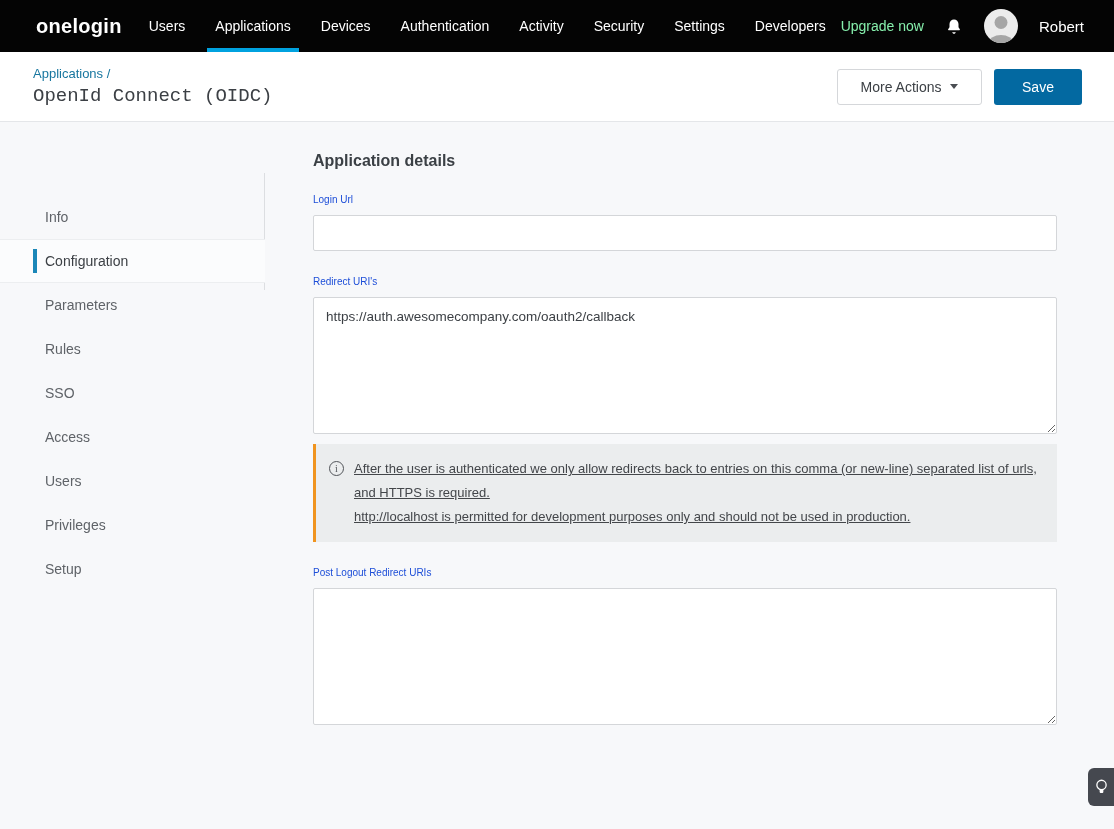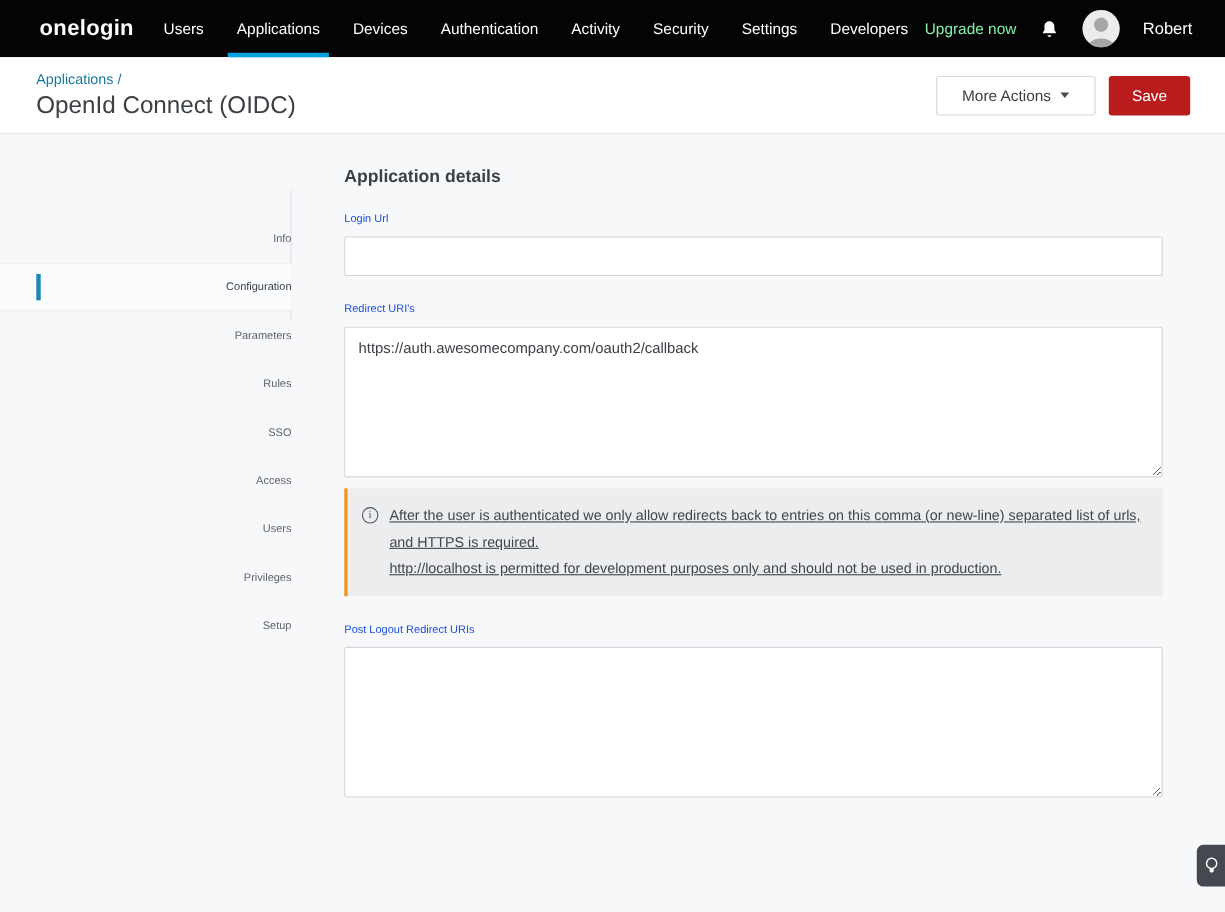--- a/index.html
+++ b/index.html
@@ -47,48 +47,48 @@
   }
   .username { font-size:15px; color:#fff; cursor:pointer; }
 
   
   .page-header {
     height:70px; background:#fff; border-bottom:1px solid #e4e6e9;
     display:flex; align-items:center; padding:0 32px 0 33px;
   }
   .header-titles { display:flex; flex-direction:column; justify-content:center; }
   .breadcrumb { font-size:13px; color:#17769f; margin-bottom:4px; cursor:pointer; }
-  .page-title { font-size:22px; color:#3c4045; font-weight:400; }
+  .page-title { font-size:19px; color:#3c4045; font-weight:400;font-family:Liberation Mono, monospace; }
   .header-actions { margin-left:auto; display:flex; align-items:center; gap:12px; }
   .btn-secondary {
     width:145px; height:36px; background:#fff; border:1px solid #d5d7da;
     border-radius:3px; font-size:14px; color:#3c4045; cursor:pointer;
     display:flex; align-items:center; justify-content:center; gap:9px;
     font-family:"Liberation Sans", sans-serif;
   }
   .caret-down {
     width:0; height:0; border-left:4px solid transparent;
     border-right:4px solid transparent; border-top:5px solid #4a4d52;
   }
   .btn-primary {
-    width:74px; height:36px; background:#b91c1c; border:none; border-radius:3px;
+    width:88px; height:36px; background:#0369a1; border:none; border-radius:3px;
     font-size:14px; color:#fff; cursor:pointer;
     font-family:"Liberation Sans", sans-serif;
   }
 
   
   .content { display:flex; position:relative; }
   .sidebar { width:265px; flex-shrink:0; padding-top:73px; position:relative; }
   .sidebar-divider {
     position:absolute; top:51px; left:264px; width:1px; height:117px;
     background:#dcdee1;
   }
   .side-item {
     height:44px; display:flex; align-items:center; padding-left:45px;
-    font-size:10px; color:#5f6368; cursor:pointer; position:relative;justify-content:flex-end;
+    font-size:14px; color:#5f6368; cursor:pointer; position:relative;
   }
   .side-item.active {
     background:#fbfcfd; border-top:1px solid #eceef0; border-bottom:1px solid #eceef0;
     color:#3c4045; font-weight:400;
   }
   .side-item .accent {
     position:absolute; left:33px; top:50%; transform:translateY(-50%);
     width:4px; height:24px; background:#1b87b8;
   }
 

